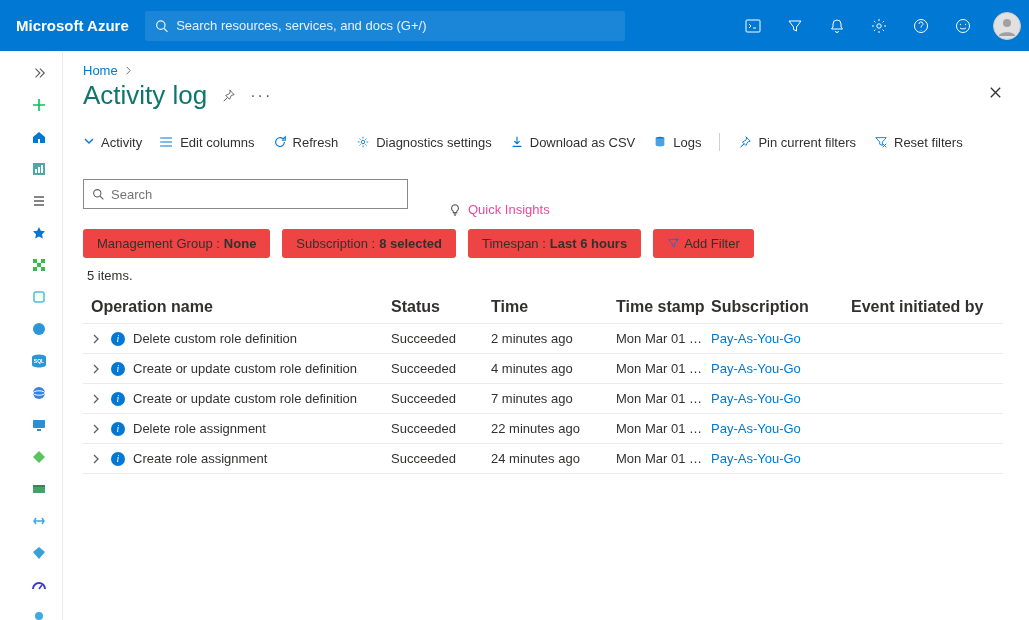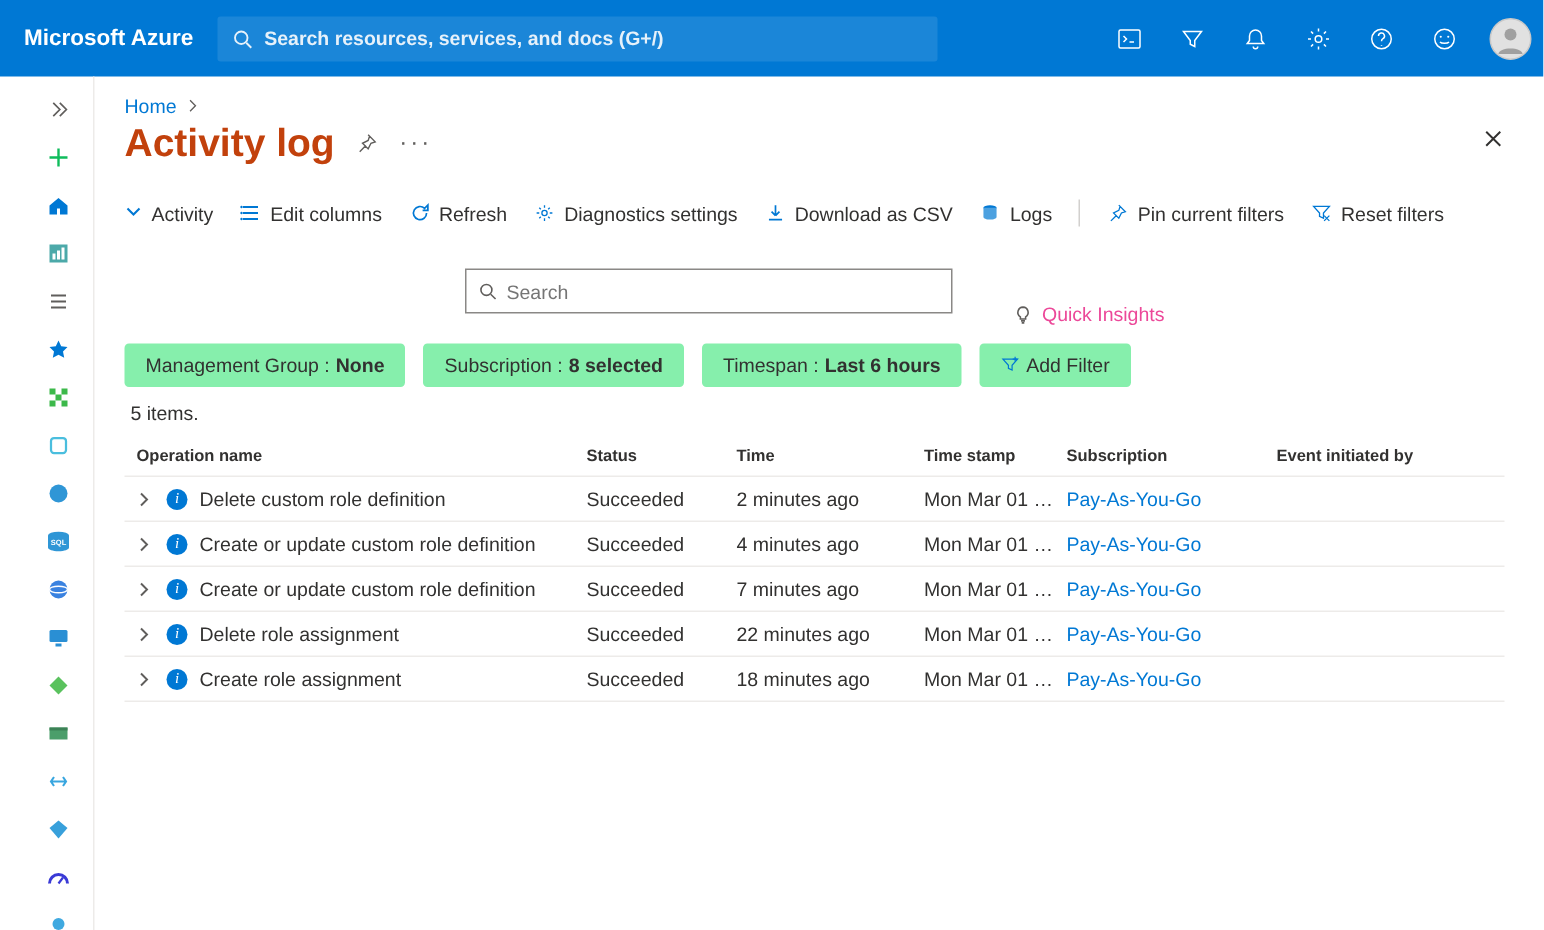--- a/index.html
+++ b/index.html
@@ -1,47 +1,47 @@
 <!DOCTYPE html>
 <html><head>
 <meta charset="utf-8">
 <style>
   * { box-sizing: border-box; margin: 0; padding: 0; }
   body { font-family: "Segoe UI", Arial, sans-serif; font-size: 13px; color: #323130; background: #fff; width: 1029px; height: 620px; overflow: hidden; }
   .topbar { background: #0078d4; height: 51px; display: flex; align-items: center; color: #fff; padding: 0 8px 0 16px; }
   .topbar .brand { font-size: 15px; font-weight: 600; margin-right: 16px; }
   .topbar .searchbox { flex: 0 0 480px; background: #1b86d8; height: 30px; border-radius: 2px; display: flex; align-items: center; padding: 0 10px; color: #e6f1fa; }
-  .topbar .searchbox input { background: transparent; border: none; outline: none; color: #fff; font-size: 13px; margin-left: 8px; width: 100%; font-weight: bold; }
+  .topbar .searchbox input { background: transparent; border: none; outline: none; color: #fff; font-size: 13px; margin-left: 8px; width: 100%; }
   .topbar .searchbox input::placeholder { color: #e6f1fa; }
   .topbar .spacer { flex: 1; }
   .topbar .icons { display: flex; align-items: center; gap: 2px; }
   .topbar .icons .ibtn { width: 40px; height: 40px; display: flex; align-items: center; justify-content: center; cursor: pointer; }
   .topbar .avatar { width: 28px; height: 28px; border-radius: 50%; background: #e1e1e1; border: 1px solid #c8c8c8; margin-left: 8px; display:flex;align-items:center;justify-content:center; }
   .shell { display: flex; height: calc(100% - 40px); padding-left: 16px; }
   .leftnav { width: 47px; border-right: 1px solid #edebe9; display: flex; flex-direction: column; align-items: center; padding-top: 8px; gap: 4px; }
   .leftnav .navitem { width: 40px; height: 28px; display: flex; align-items: center; justify-content: center; cursor: pointer; }
   .main { flex: 1; padding: 12px 26px 0 20px; position: relative; overflow: hidden; }
   .breadcrumb { font-size: 13px; color: #0078d4; display: flex; align-items: center; gap: 6px; margin-bottom: 2px; }
   .titlebar { display: flex; align-items: center; gap: 14px; margin-bottom: 22px; }
-  .titlebar h1 { font-size: 26px; font-weight: 700; color: #c2410c; }
+  .titlebar h1 { font-size: 26px; font-weight: 400; color: #0f766e; }
   .titlebar .close { position: absolute; right: 26px; top: 34px; cursor: pointer; }
   .toolbar { display: flex; align-items: center; gap: 18px; border-bottom: none; padding-bottom: 12px; flex-wrap: wrap; }
   .toolbar .tbtn { display: flex; gap: 6px; color: #323130; cursor: pointer; font-size: 13px; }
   .toolbar .sep { width: 1px; height: 18px; background: #d2d0ce; }
-  .searchrow { display: flex; align-items: center; gap: 40px; margin-top: 8px; margin-bottom: 12px; justify-content: center; }
+  .searchrow { display: flex; align-items: center; gap: 40px; margin-top: 8px; margin-bottom: 12px; }
   .searchrow .localsearch { width: 325px; height: 30px; border: 1px solid #8a8886; display: flex; align-items: center; padding: 0 8px; gap: 6px; }
   .searchrow .localsearch input { border: none; outline: none; font-size: 13px; flex:1; }
   .searchrow .qi { display: flex; align-items: center; gap: 6px; color: #ec4899; cursor: pointer; margin-top: 31px; }
   .filters { display: flex; align-items: center; gap: 12px; margin-bottom: 10px; flex-wrap: wrap; }
-  .pill { background: #86efac; border-radius: 3px; padding: 7px 14px; font-size: 13px; color: #323130; cursor: pointer; display: flex; align-items: center; gap: 4px; }
+  .pill { background: #ef4444; border-radius: 3px; padding: 7px 14px; font-size: 13px; color: #323130; cursor: pointer; display: flex; align-items: center; gap: 4px; }
   .pill .bold { font-weight: 600; }
   .itemscount { font-size: 13px; margin: 6px 0 8px 4px; }
   .table { width: 100%; }
   .table .hdr, .table .row { display: grid; grid-template-columns: 300px 100px 125px 95px 140px 160px; align-items: center; border-bottom: 1px solid #edebe9; }
-  .table .hdr { font-weight: 600; font-size: 11px; padding: 7px 0 7px 8px; border-bottom: 1px solid #edebe9; }
+  .table .hdr { font-weight: 600; font-size: 16px; padding: 7px 0 7px 8px; border-bottom: 1px solid #edebe9; }
   .table .row { padding: 7px 0 7px 8px; font-size: 13px; }
   .table .opcell { display: flex; align-items: center; gap: 8px; }
   .table .opcell .chev { color: #605e5c; cursor: pointer; width:12px; }
   .table .opcell .info { width: 14px; height: 14px; border-radius: 50%; background: #0078d4; color: #fff; font-size: 10px; display: flex; align-items: center; justify-content: center; font-style: italic; font-family: Georgia, serif; flex-shrink:0; }
   .table .sub { color: #0078d4; cursor: pointer; }
   svg { display: block; }
 </style>
 </head>
 <body>
 
@@ -407,21 +407,21 @@
     <div class="opcell">
       <span class="chev">
                 <svg width="10" height="10" viewBox="0 0 10 10">
                   <path d="M3 1l4 4-4 4" stroke="#605e5c" fill="none" stroke-width="1.3"></path>
                 </svg>
               </span>
       <span class="info">i</span>
       <span>Create role assignment</span>
     </div>
     <div>Succeeded</div>
-    <div>18 minutes ago</div>
+    <div>24 minutes ago</div>
     <div>Mon Mar 01 …</div>
     <div class="sub">Pay-As-You-Go</div>
     <div></div>
           </div>
         </div>
     </div>
 
   </div>
 </div>
 

